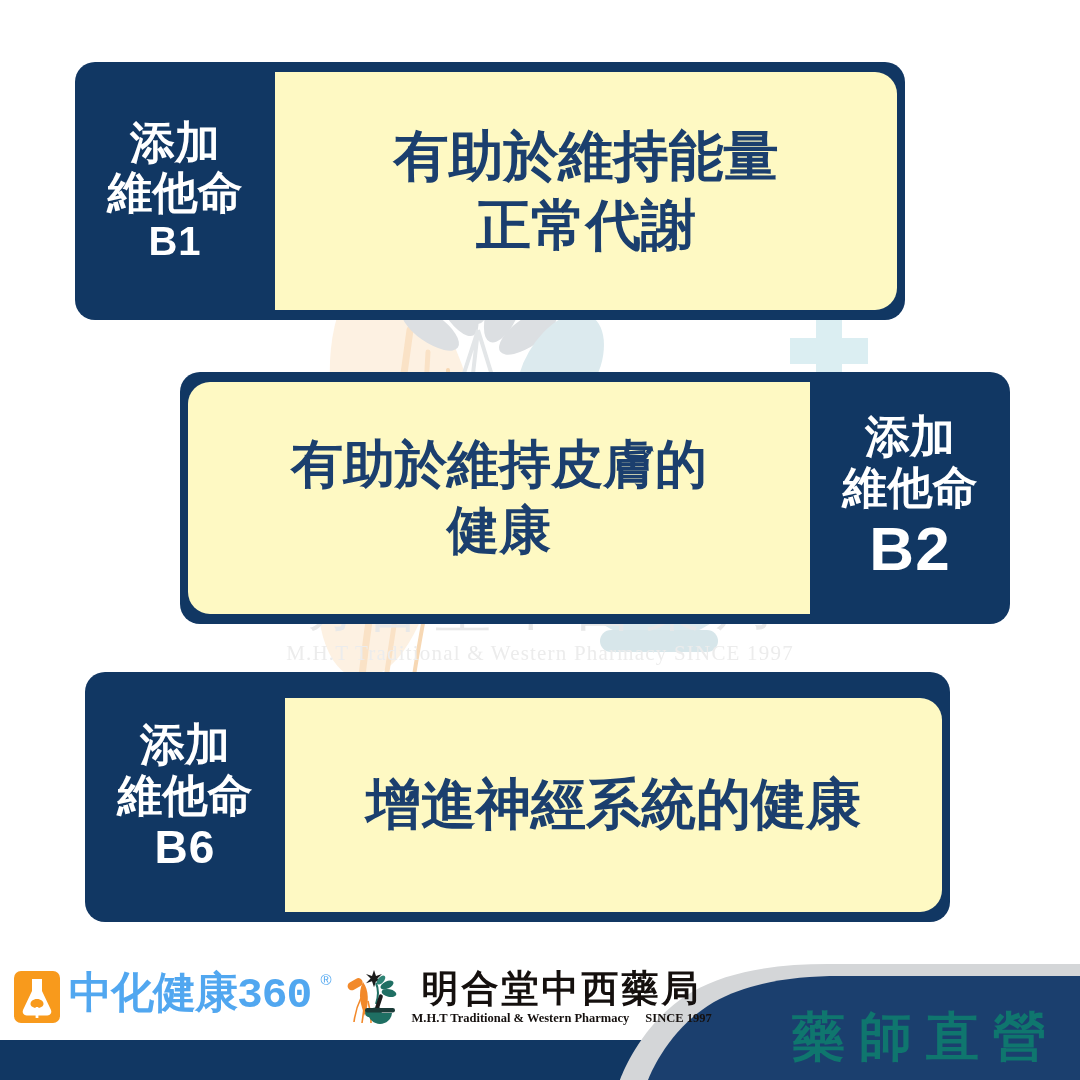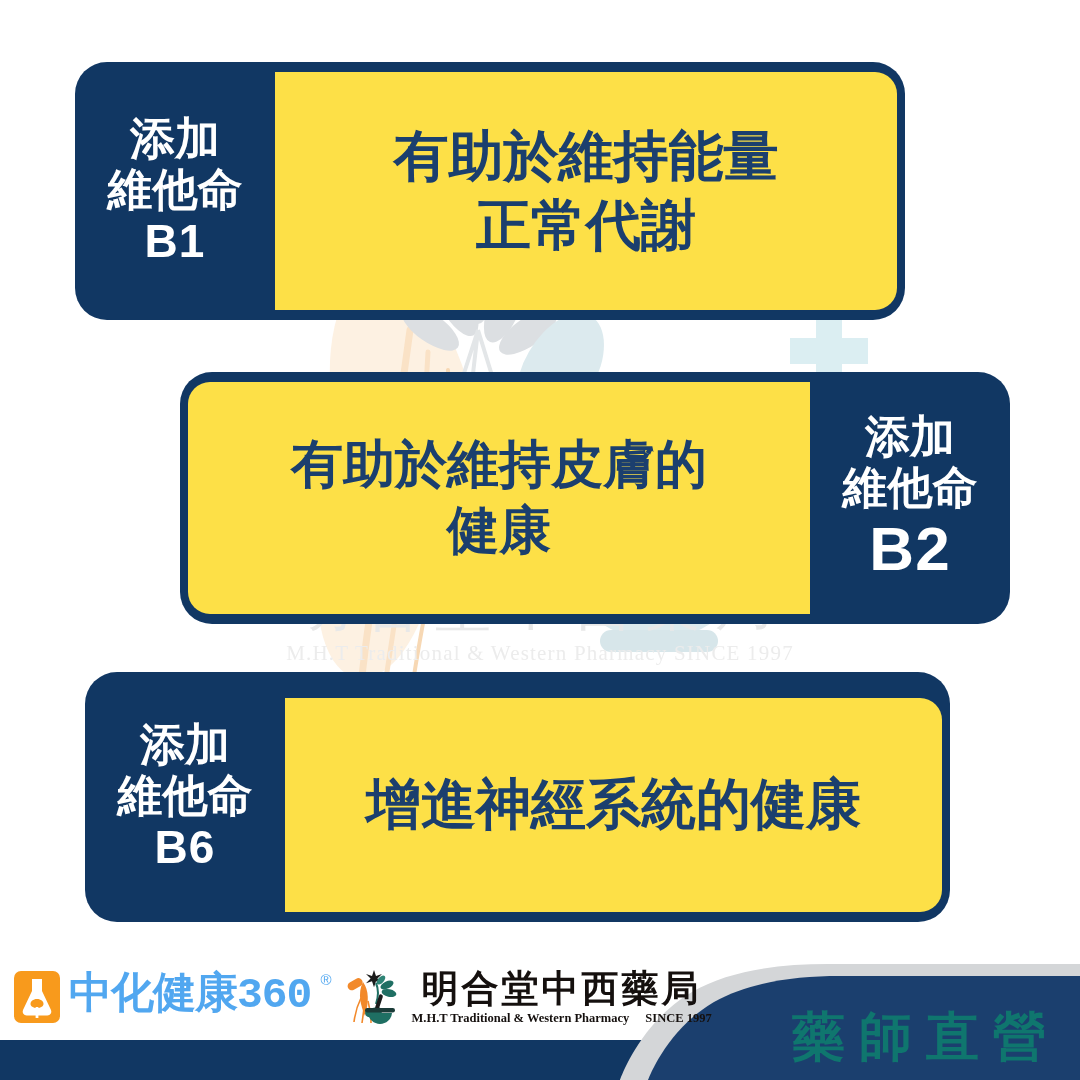--- a/index.html
+++ b/index.html
@@ -26,51 +26,51 @@
     font-size:21px;letter-spacing:1.2px;color:#ececec;
     font-family:"Liberation Serif","DejaVu Serif",serif;
     margin-top:6px;white-space:nowrap;
   }
 
   
   .card{
     position:absolute;z-index:3;
     box-sizing:border-box;
     background:#113763;
-    border-radius:32px;
+    border-radius:20px;
     display:flex;
     align-items:stretch;
   }
   .card .badge{
     flex:0 0 auto;
     color:#ffffff;
     display:flex;flex-direction:column;
     align-items:center;justify-content:center;
     line-height:1.13;
     font-weight:700;
     text-align:center;
     white-space:nowrap;
   }
   .card .badge .b-line{display:block;}
   .card .badge .b-code{display:block;letter-spacing:1px;}
   .card .panel{
     flex:1 1 auto;
-    background:#fde047;
+    background:#fef9c3;
     display:flex;align-items:center;justify-content:center;
     text-align:center;
     color:#1b3f6e;
     font-weight:700;
     line-height:1.26;
   }
   .card .panel .p-line{display:block;white-space:nowrap;}
 
   
   #card-b1{left:75px;top:62px;width:830px;height:258px;}
   #card-b1 .badge{width:200px;font-size:45px;}
-  #card-b1 .badge .b-code{font-size:46px;}
+  #card-b1 .badge .b-code{font-size:40px;}
   #card-b1 .panel{
     margin:10px 8px 10px 0;border-radius:0 22px 22px 0;font-size:55px;
   }
 
   
   #card-b2{left:180px;top:372px;width:830px;height:252px;}
   #card-b2 .badge{width:200px;font-size:45px;}
   #card-b2 .badge .b-code{font-size:62px;}
   #card-b2 .panel{
     margin:10px 0 10px 8px;border-radius:22px 0 0 22px;font-size:52px;

